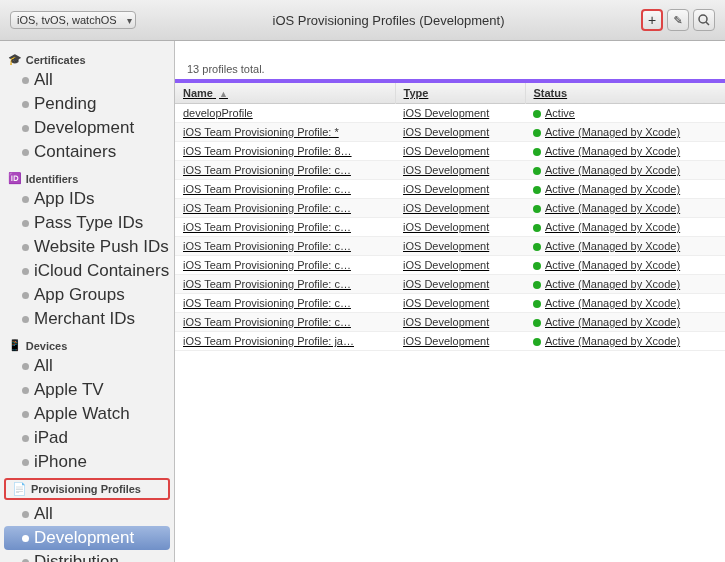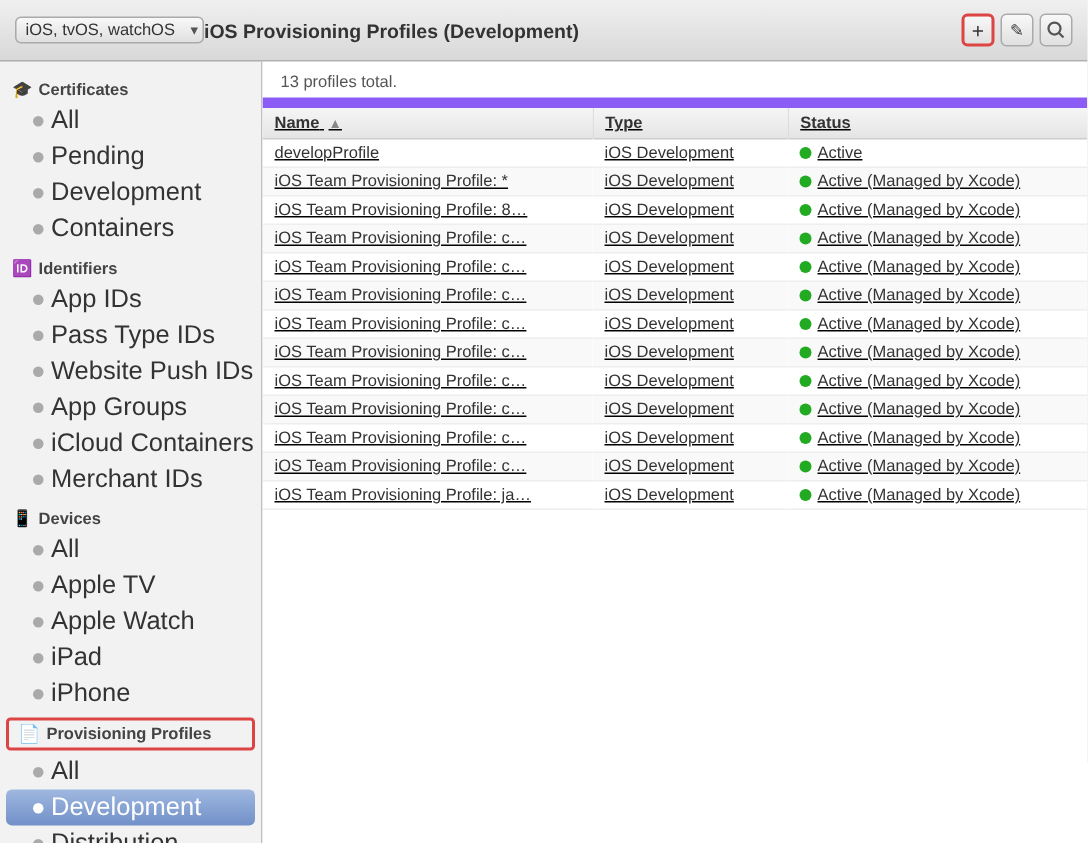--- a/index.html
+++ b/index.html
@@ -49,24 +49,24 @@
     .platform-select-wrapper::after {
       content: "▾";
       position: absolute;
       right: 4px;
       font-size: 10px;
       color: #555;
       pointer-events: none;
     }
     .title-center {
       font-size: 13px;
-      font-weight: 700;
+      font-weight: 400;
       color: #333;
       flex: 1;
-      text-align: left;
+      text-align: center;
     }
     .title-bar-right {
       display: flex;
       align-items: center;
       gap: 4px;
     }
     .toolbar-btn {
       background: linear-gradient(to bottom, #f8f8f8, #e0e0e0);
       border: 2px solid #d44;
       border-radius: 4px;
@@ -166,21 +166,22 @@
       flex: 1;
       background: #fff;
       display: flex;
       flex-direction: column;
       overflow: hidden;
     }
     .content-header {
       padding: 8px 12px 4px 12px;
       font-size: 11px;
       color: #555;
-      border-bottom: 7px solid #8b5cf6;
+      border-bottom: 4px solid #8b5cf6;
+      margin-top: 14px;
     }
 
     
     .profiles-table {
       flex: 1;
       overflow-y: auto;
       text-decoration: underline;
     }
     table {
       width: 100%;
@@ -294,25 +295,25 @@
     <div class="sidebar-item">
       <span class="dot"></span>
       <span>Pass Type IDs</span>
     </div>
     <div class="sidebar-item">
       <span class="dot"></span>
       <span>Website Push IDs</span>
     </div>
     <div class="sidebar-item">
       <span class="dot"></span>
+      <span>iCloud Containers</span>
+    </div>
+    <div class="sidebar-item">
+      <span class="dot"></span>
       <span>App Groups</span>
-    </div>
-    <div class="sidebar-item">
-      <span class="dot"></span>
-      <span>iCloud Containers</span>
     </div>
     <div class="sidebar-item">
       <span class="dot"></span>
       <span>Merchant IDs</span>
     </div>
 
     <div class="sidebar-section-header" style="margin-top:4px;">
       <span class="section-icon">📱</span>
       <span>Devices</span>
     </div>

